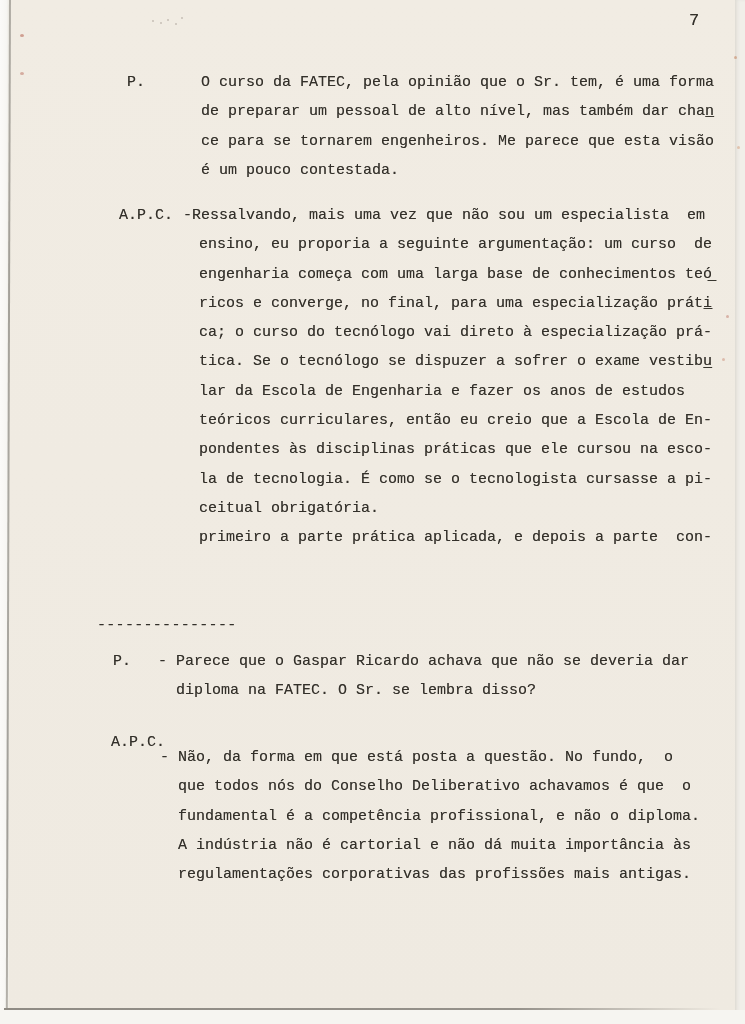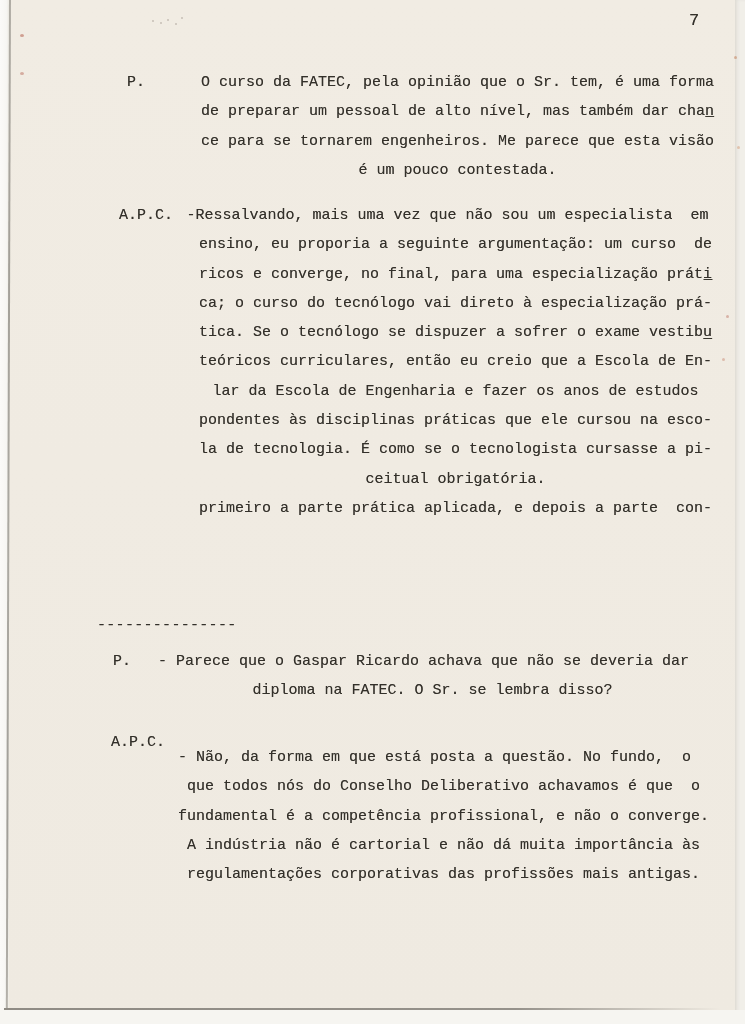--- a/index.html
+++ b/index.html
@@ -25,21 +25,20 @@
     background:linear-gradient(90deg,#8f8b84 0%,#95918a 70%,rgba(150,146,138,0) 98%);}
   .speck{position:absolute;border-radius:50%;}
   .pencil-dot{position:absolute;width:2px;height:2px;border-radius:50%;background:rgba(125,118,104,.38);}
   
   .para{position:absolute;}
   .ln{
     position:relative;
     white-space:pre;
     font-size:15px;line-height:29.3px;height:29.3px;
     text-shadow:0 0 .6px rgba(50,45,40,.55);
-    text-align:center;
   }
   .speaker{
     position:absolute;top:0;
     white-space:pre;font-size:15px;line-height:29.3px;
     text-shadow:0 0 .6px rgba(50,45,40,.55);
   }
   .page-number{
     position:absolute;left:689px;top:6px;
     font-size:17px;line-height:29.3px;
     text-shadow:0 0 .6px rgba(50,45,40,.55);
@@ -84,41 +83,42 @@
     <div class="ln">O curso da FATEC, pela opinião que o Sr. tem, é uma forma</div>
     <div class="ln">de preparar um pessoal de alto nível, mas também dar chan̲</div>
     <div class="ln">ce para se tornarem engenheiros. Me parece que esta visão</div>
     <div class="ln">é um pouco contestada.</div>
   </section>
 
   <section class="para" style="top:201px;left:199px;">
     <span class="speaker" style="left:-80px;">A.P.C.</span>
     <div class="ln" style="text-indent:-16px;font-family:Liberation Mono, monospace;">-Ressalvando, mais uma vez que não sou um especialista  em</div>
     <div class="ln">ensino, eu proporia a seguinte argumentação: um curso  de</div>
+    <div class="ln">engenharia começa com uma larga base de conhecimentos teó̲</div>
     <div class="ln">ricos e converge, no final, para uma especialização práti̲</div>
     <div class="ln">ca; o curso do tecnólogo vai direto à especialização prá-</div>
     <div class="ln">tica. Se o tecnólogo se dispuzer a sofrer o exame vestibu̲</div>
+    <div class="ln">lar da Escola de Engenharia e fazer os anos de estudos</div>
     <div class="ln">teóricos curriculares, então eu creio que a Escola de En-</div>
-    <div class="ln">lar da Escola de Engenharia e fazer os anos de estudos</div>
     <div class="ln">pondentes às disciplinas práticas que ele cursou na esco-</div>
     <div class="ln">la de tecnologia. É como se o tecnologista cursasse a pi-</div>
     <div class="ln">ceitual obrigatória.</div>
     <div class="ln">primeiro a parte prática aplicada, e depois a parte  con-</div>
   </section>
 
   <div class="separator">---------------</div>
 
   <section class="para" style="top:647px;left:176px;">
     <span class="speaker" style="left:-63px;">P.</span>
     <div class="ln" style="text-indent:-18px;">- Parece que o Gaspar Ricardo achava que não se deveria dar</div>
     <div class="ln">diploma na FATEC. O Sr. se lembra disso?</div>
   </section>
 
   <section class="para" style="top:728px;left:178px;">
     <span class="speaker" style="left:-67px;">A.P.C.</span>
     <div class="ln" style="text-indent:-18px;margin-top:15px;">- Não, da forma em que está posta a questão. No fundo,  o</div>
     <div class="ln">que todos nós do Conselho Deliberativo achavamos é que  o</div>
-    <div class="ln">fundamental é a competência profissional, e não o converge.</div>
+    <div class="ln">fundamental é a competência profissional, e não o diploma.</div>
     <div class="ln">A indústria não é cartorial e não dá muita importância às</div>
     <div class="ln">regulamentações corporativas das profissões mais antigas.</div>
   </section>
 
 </div>
 
 </body></html>

